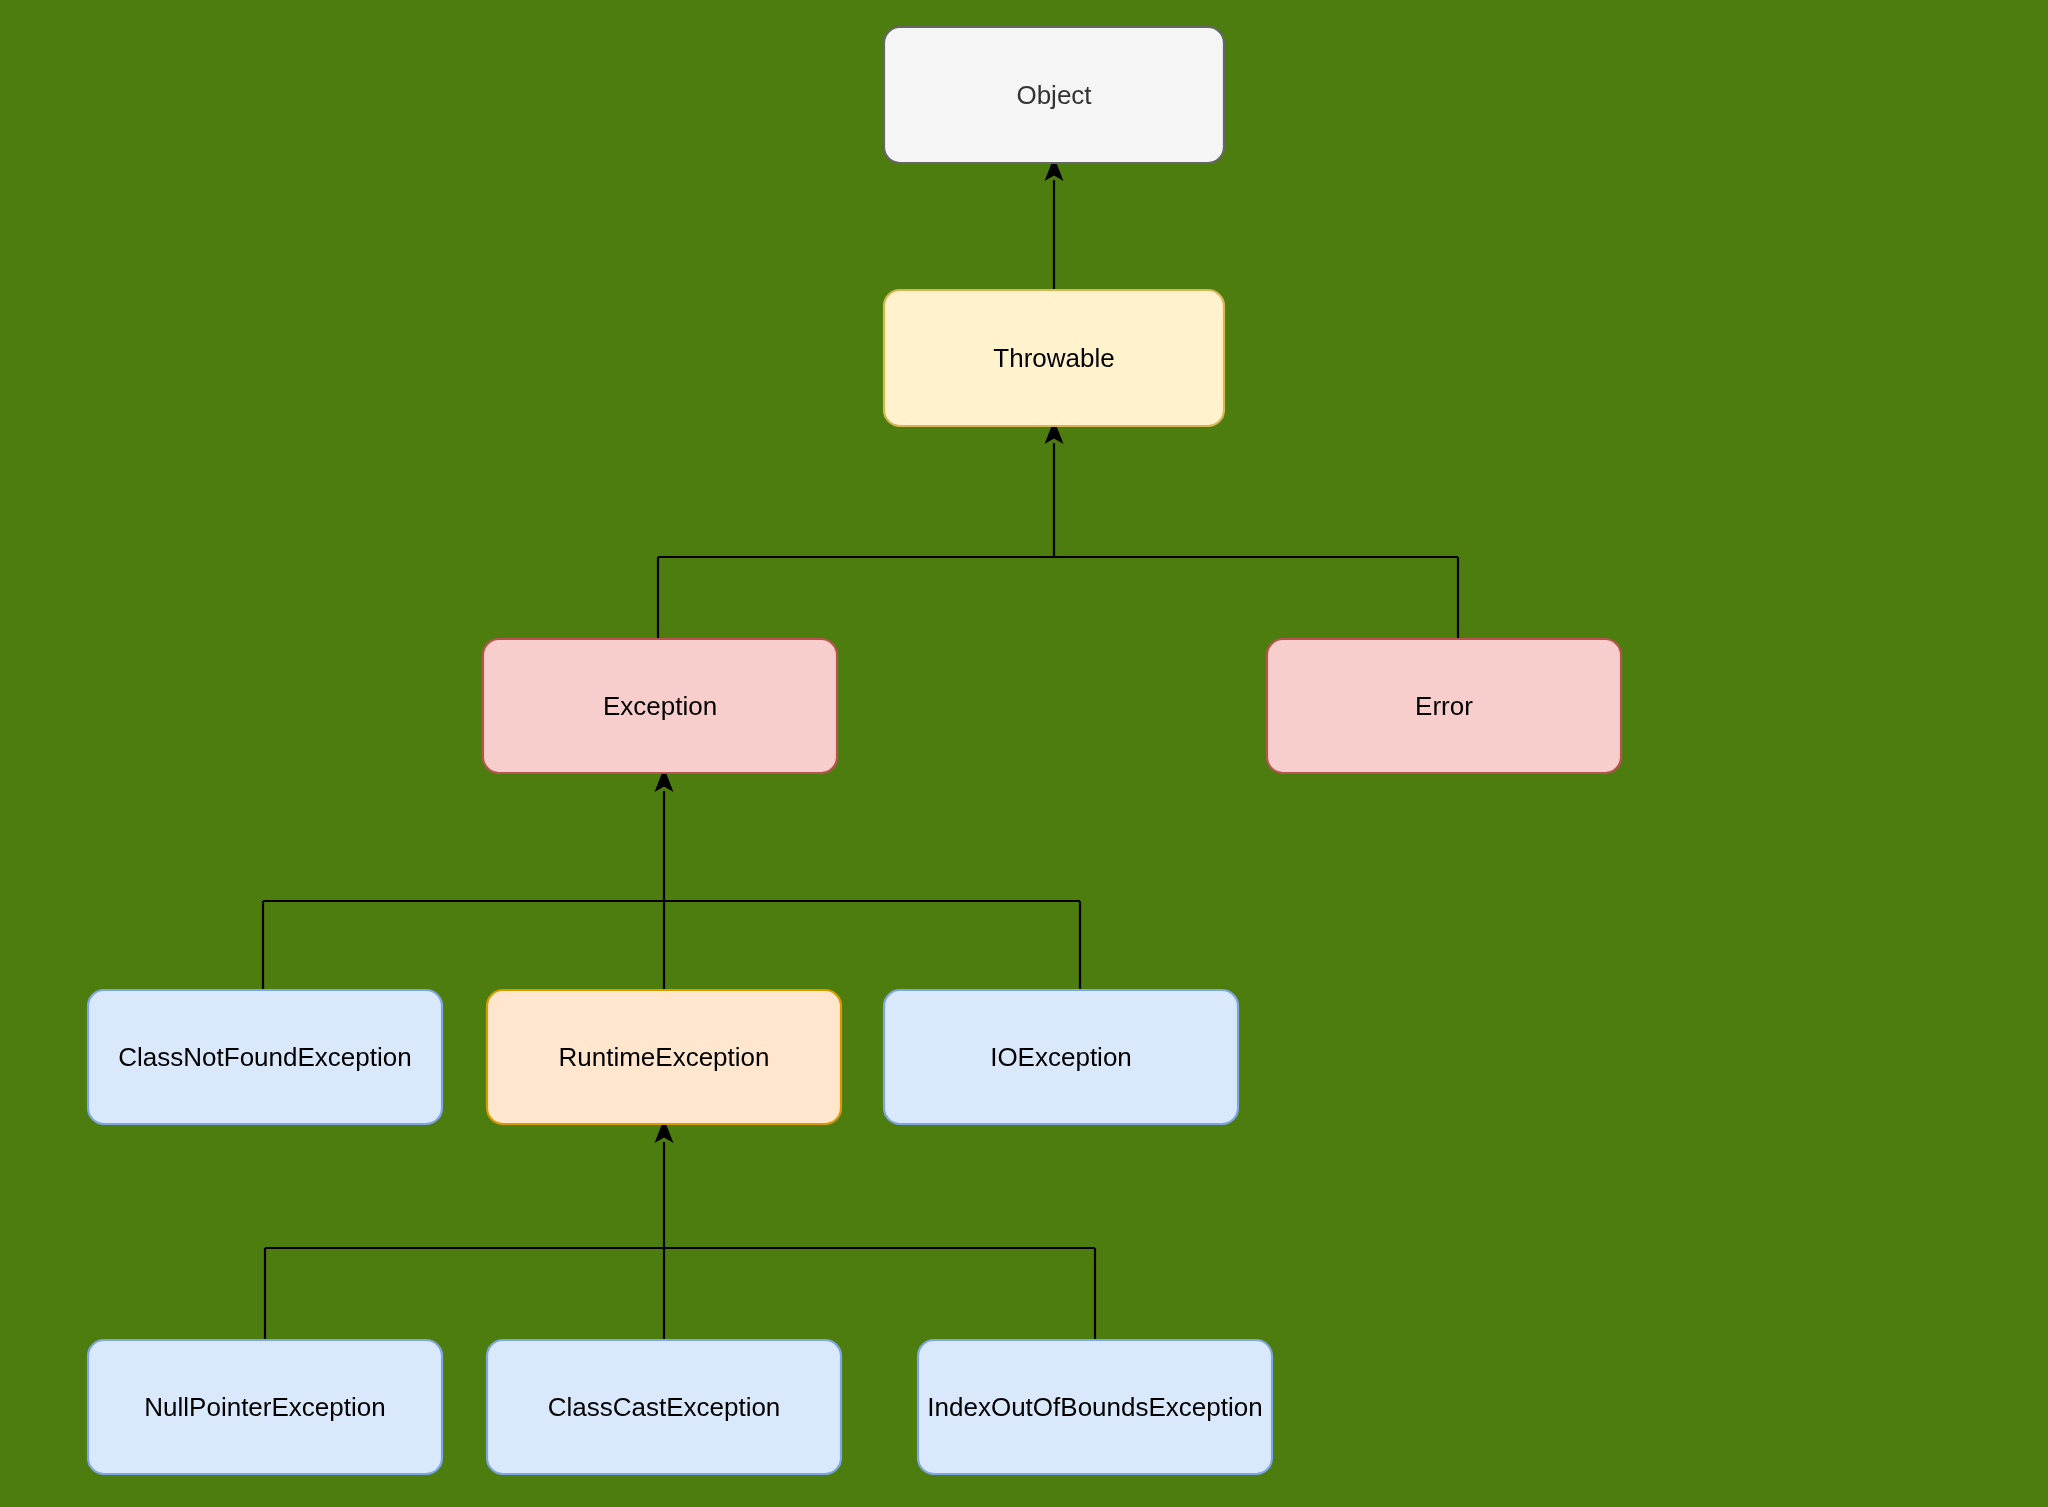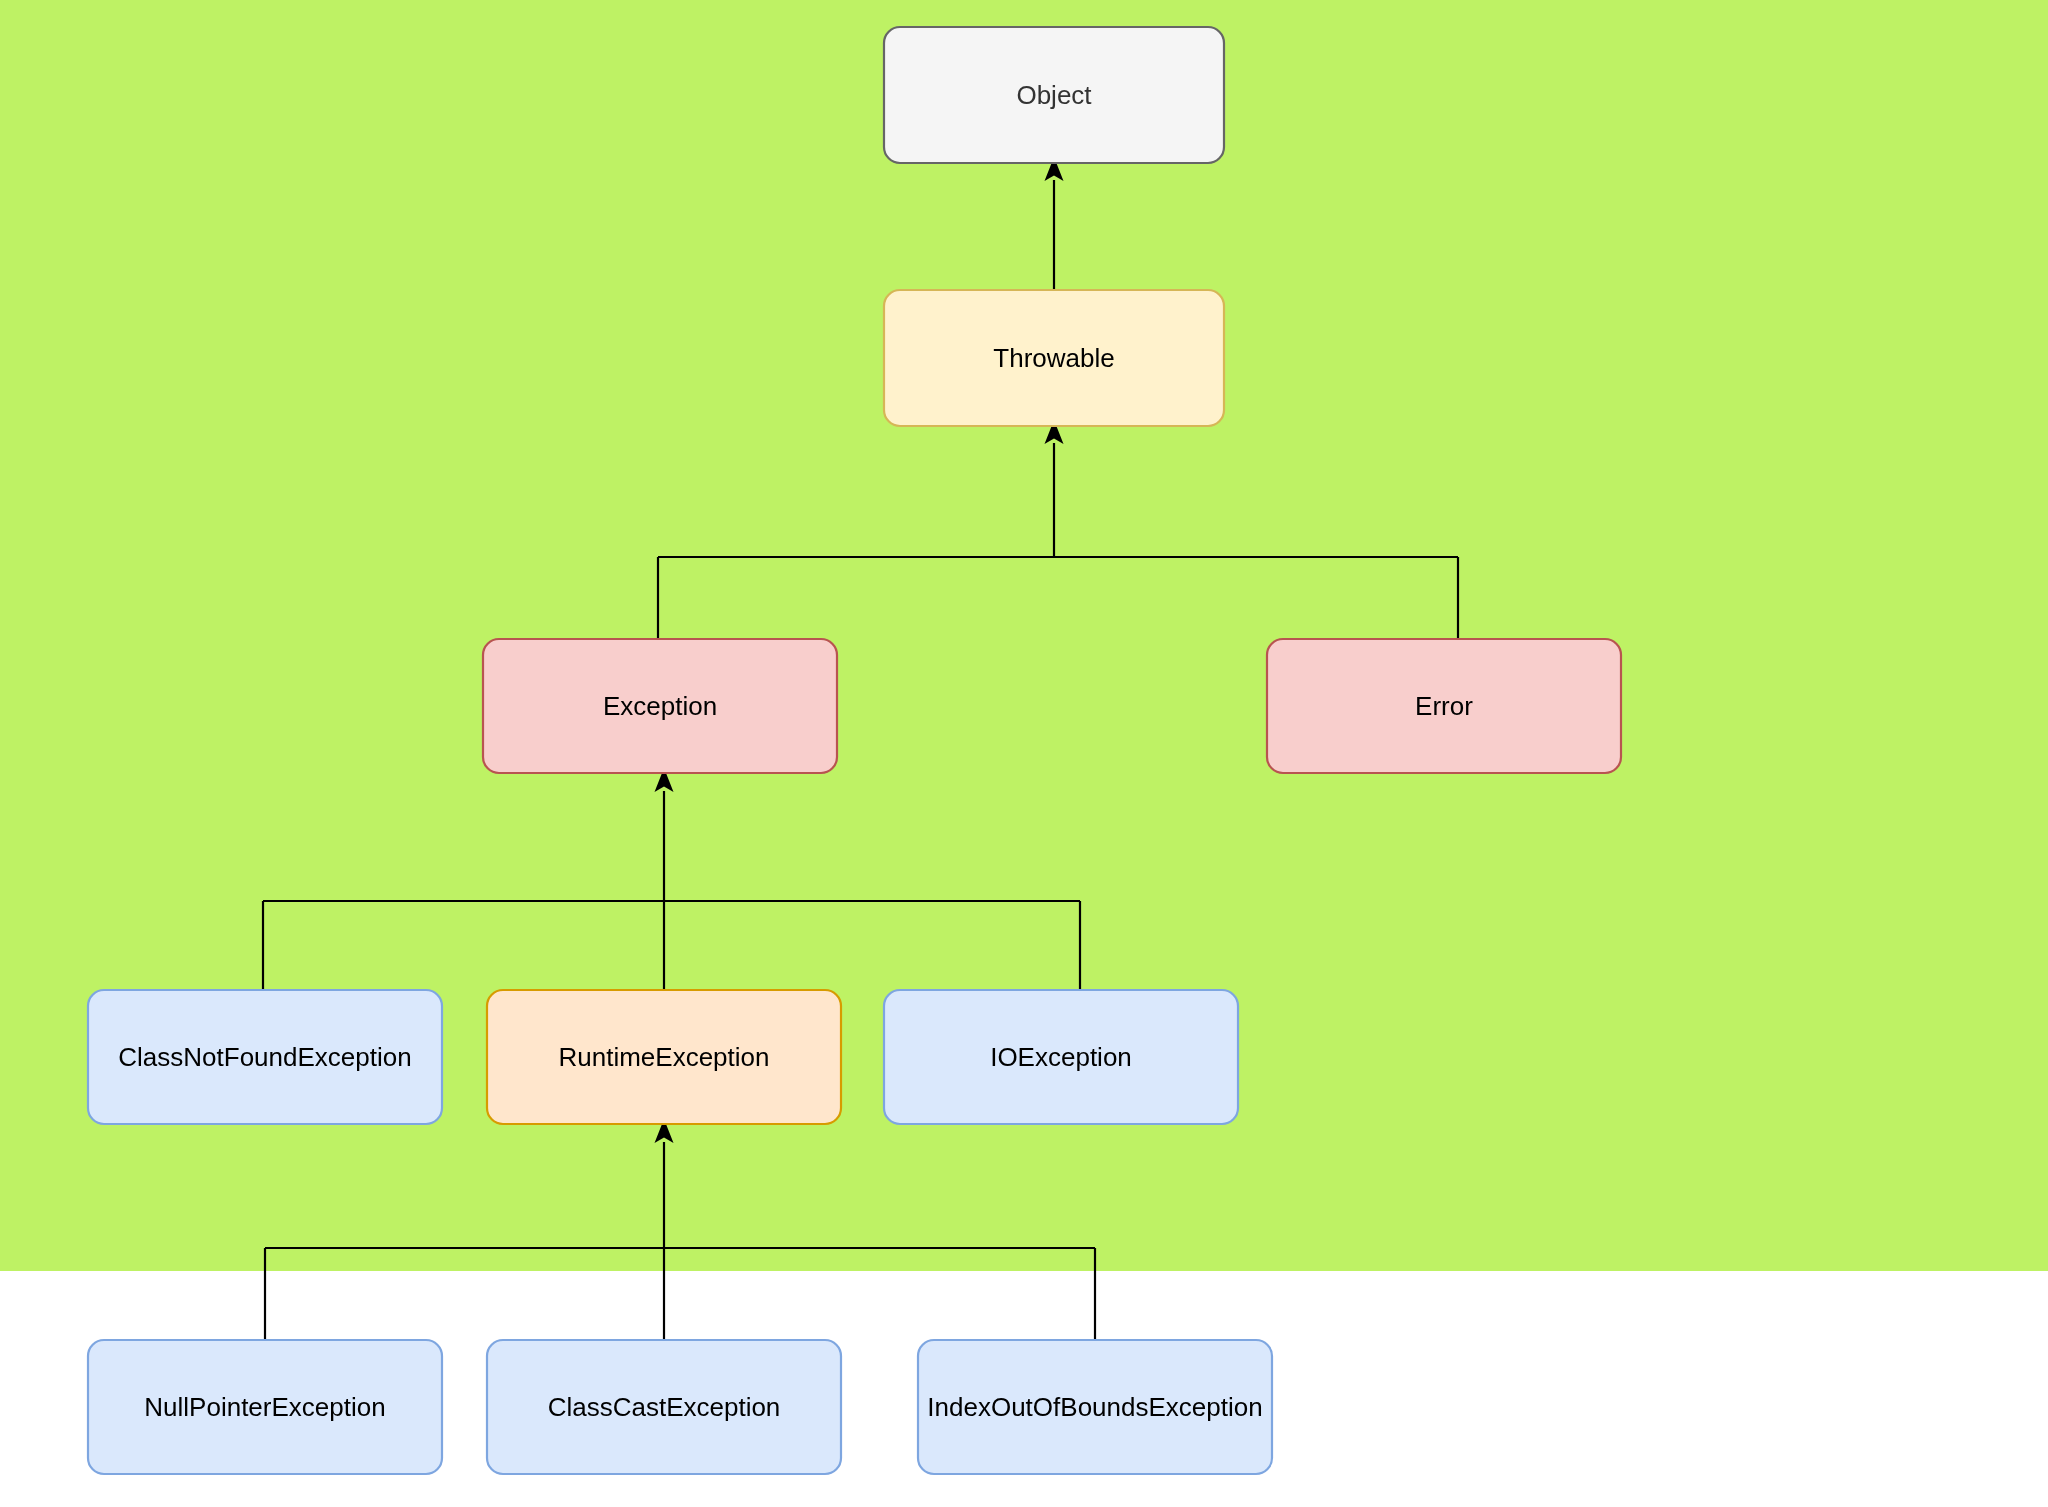--- a/index.html
+++ b/index.html
@@ -9,22 +9,22 @@
   }
   body {
     width: 2048px;
     height: 1507px;
     overflow: hidden;
     font-family: "Liberation Sans", sans-serif;
   }
   #diagram-root {
     position: relative;
     width: 2048px;
-    height: 1271px;
-    background: #bef264;
+    height: 1507px;
+    background: #4d7c0f;
   }
   svg.diagram-canvas {
     display: block;
     width: 2048px;
     height: 1507px;
   }
   .node-label {
     font-family: "Liberation Sans", sans-serif;
     font-size: 26px;
     text-anchor: middle;

